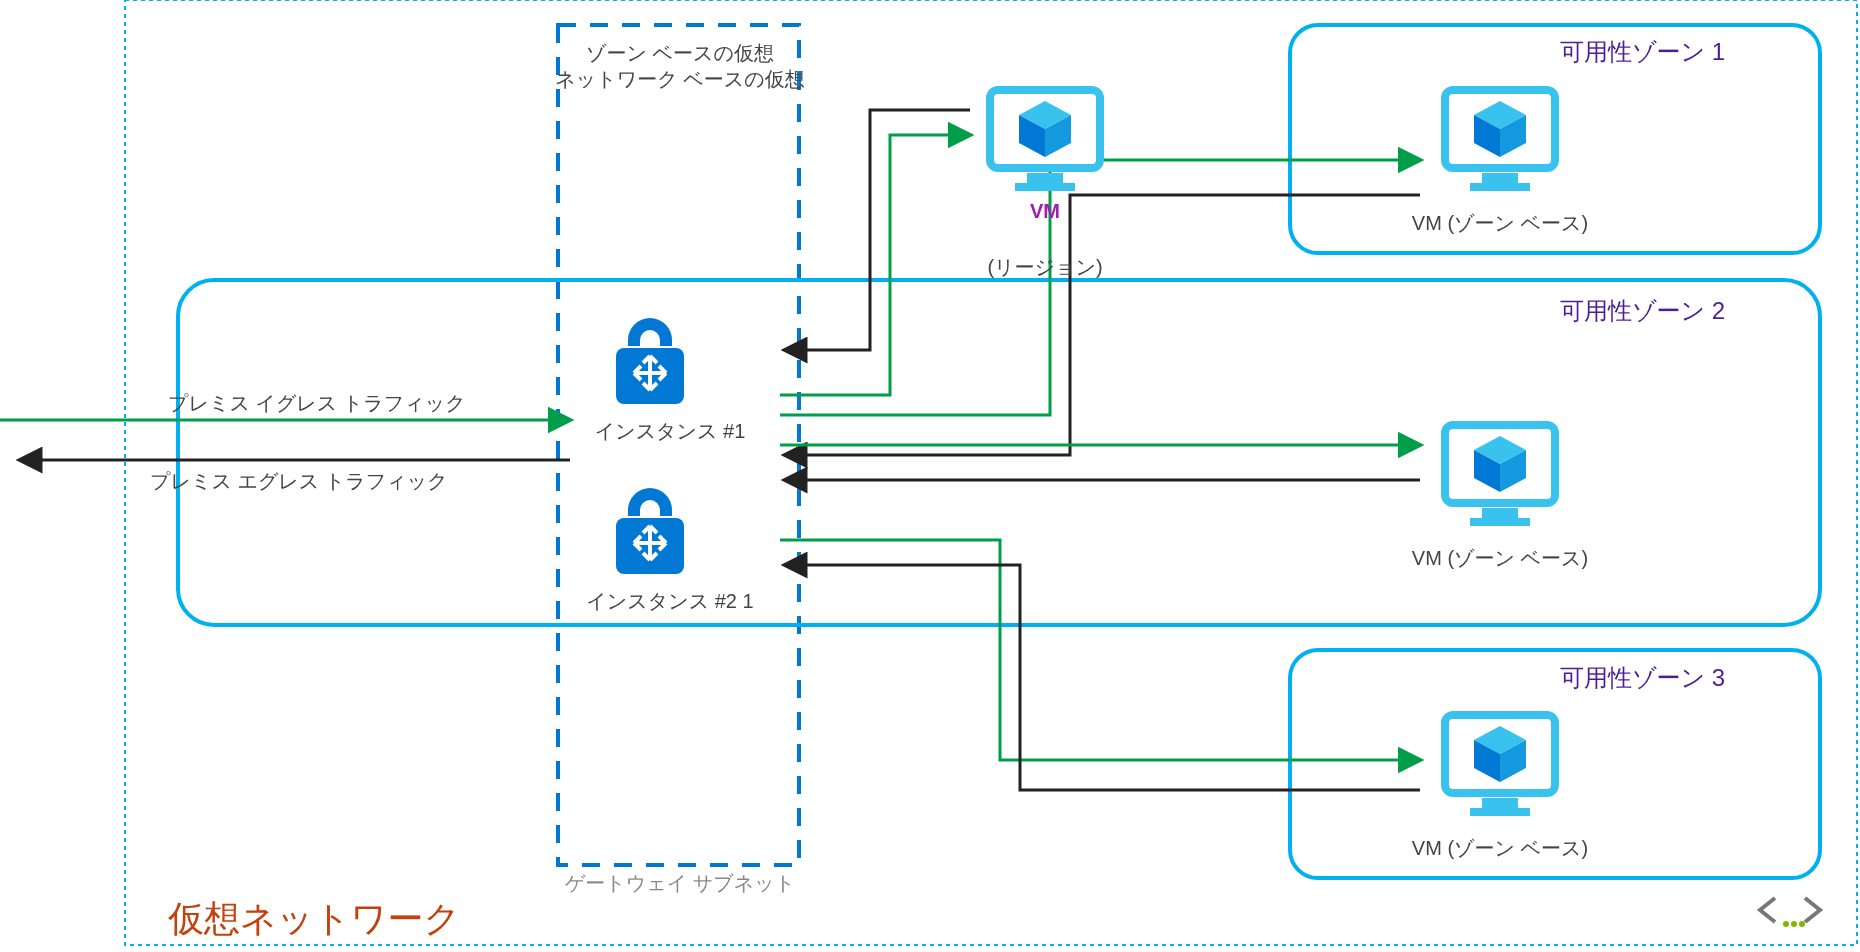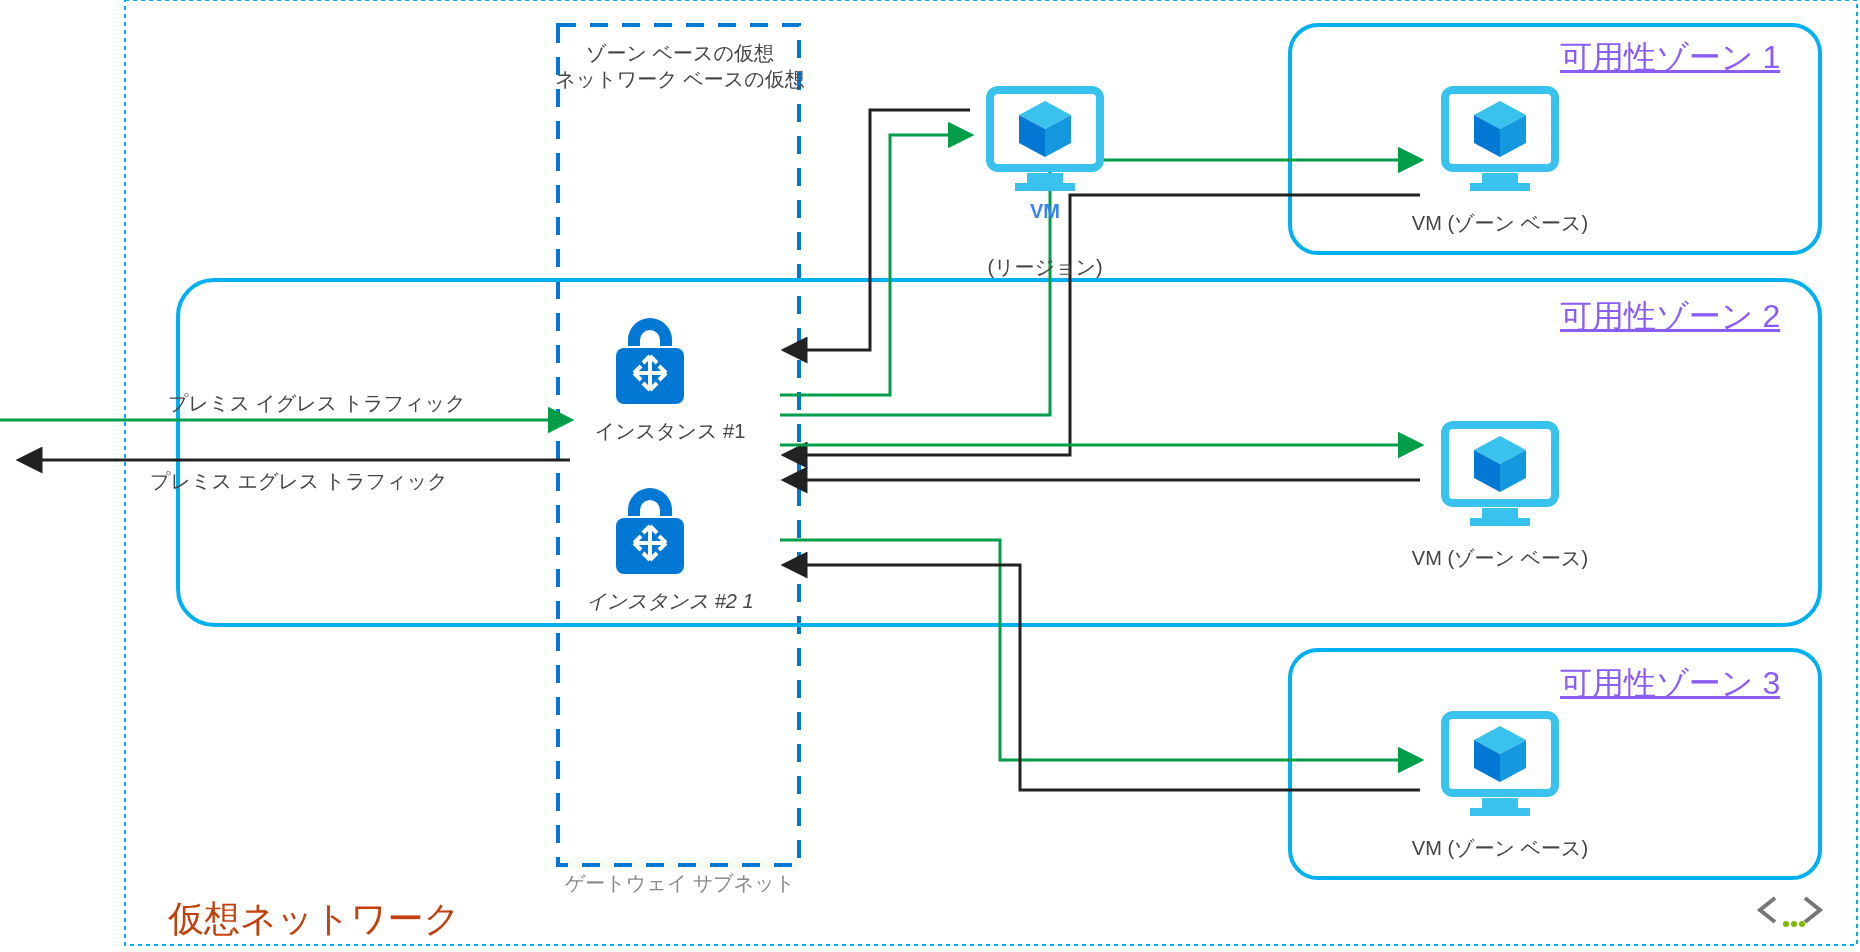--- a/index.html
+++ b/index.html
@@ -25,24 +25,23 @@
   }
   .label {
     position: absolute;
     font-size: 20px;
     color: #444;
     white-space: nowrap;
   }
   .label.center { text-align: left; transform: translateX(-50%); }
   .zone-title {
     position: absolute;
-    font-size: 32px;
-    color: #8b5cf6;
+    font-size: 24px;
+    color: #4c1d95;
     white-space: nowrap;
-    text-decoration: underline;
   }
   .vnet-title {
     position: absolute;
     font-size: 36px;
     color: #c2410c;
     white-space: nowrap;
   }
 </style>
 </head>
 <body>
@@ -139,26 +138,26 @@
 
   <use href="#vm-icon" x="1500" y="470"></use>
 
   <use href="#vm-icon" x="1500" y="760"></use>
 </svg>
 
 <div class="label center" style="left:680px; top:40px;">ゾーン ベースの仮想</div>
 <div class="label center" style="left:680px; top:66px;">ネットワーク ベースの仮想</div>
 
 <div class="label center" style="left:670px; top:418px;">インスタンス #1</div>
-<div class="label center" style="left:670px; top:588px;font-style:italic;">インスタンス #2 1</div>
+<div class="label center" style="left:670px; top:588px;">インスタンス #2 1</div>
 
 <div class="label" style="left:168px; top:390px;">プレミス イグレス トラフィック</div>
 <div class="label" style="left:150px; top:468px;">プレミス エグレス トラフィック</div>
 
-<div class="label center" style="left:1045px; top:200px; font-weight:600; color:#3b82f6;">VM</div>
+<div class="label center" style="left:1045px; top:200px; font-weight:600; color:#a21caf;">VM</div>
 <div class="label center" style="left:1045px; top:226px;margin-top:28px;">(リージョン)</div>
 
 <div class="zone-title" style="left:1560px; top:36px;">可用性ゾーン 1</div>
 <div class="zone-title" style="left:1560px; top:295px;">可用性ゾーン 2</div>
 <div class="zone-title" style="left:1560px; top:662px;">可用性ゾーン 3</div>
 
 <div class="label center" style="left:1500px; top:210px;">VM (ゾーン ベース)</div>
 <div class="label center" style="left:1500px; top:545px;">VM (ゾーン ベース)</div>
 <div class="label center" style="left:1500px; top:835px;">VM (ゾーン ベース)</div>
 

